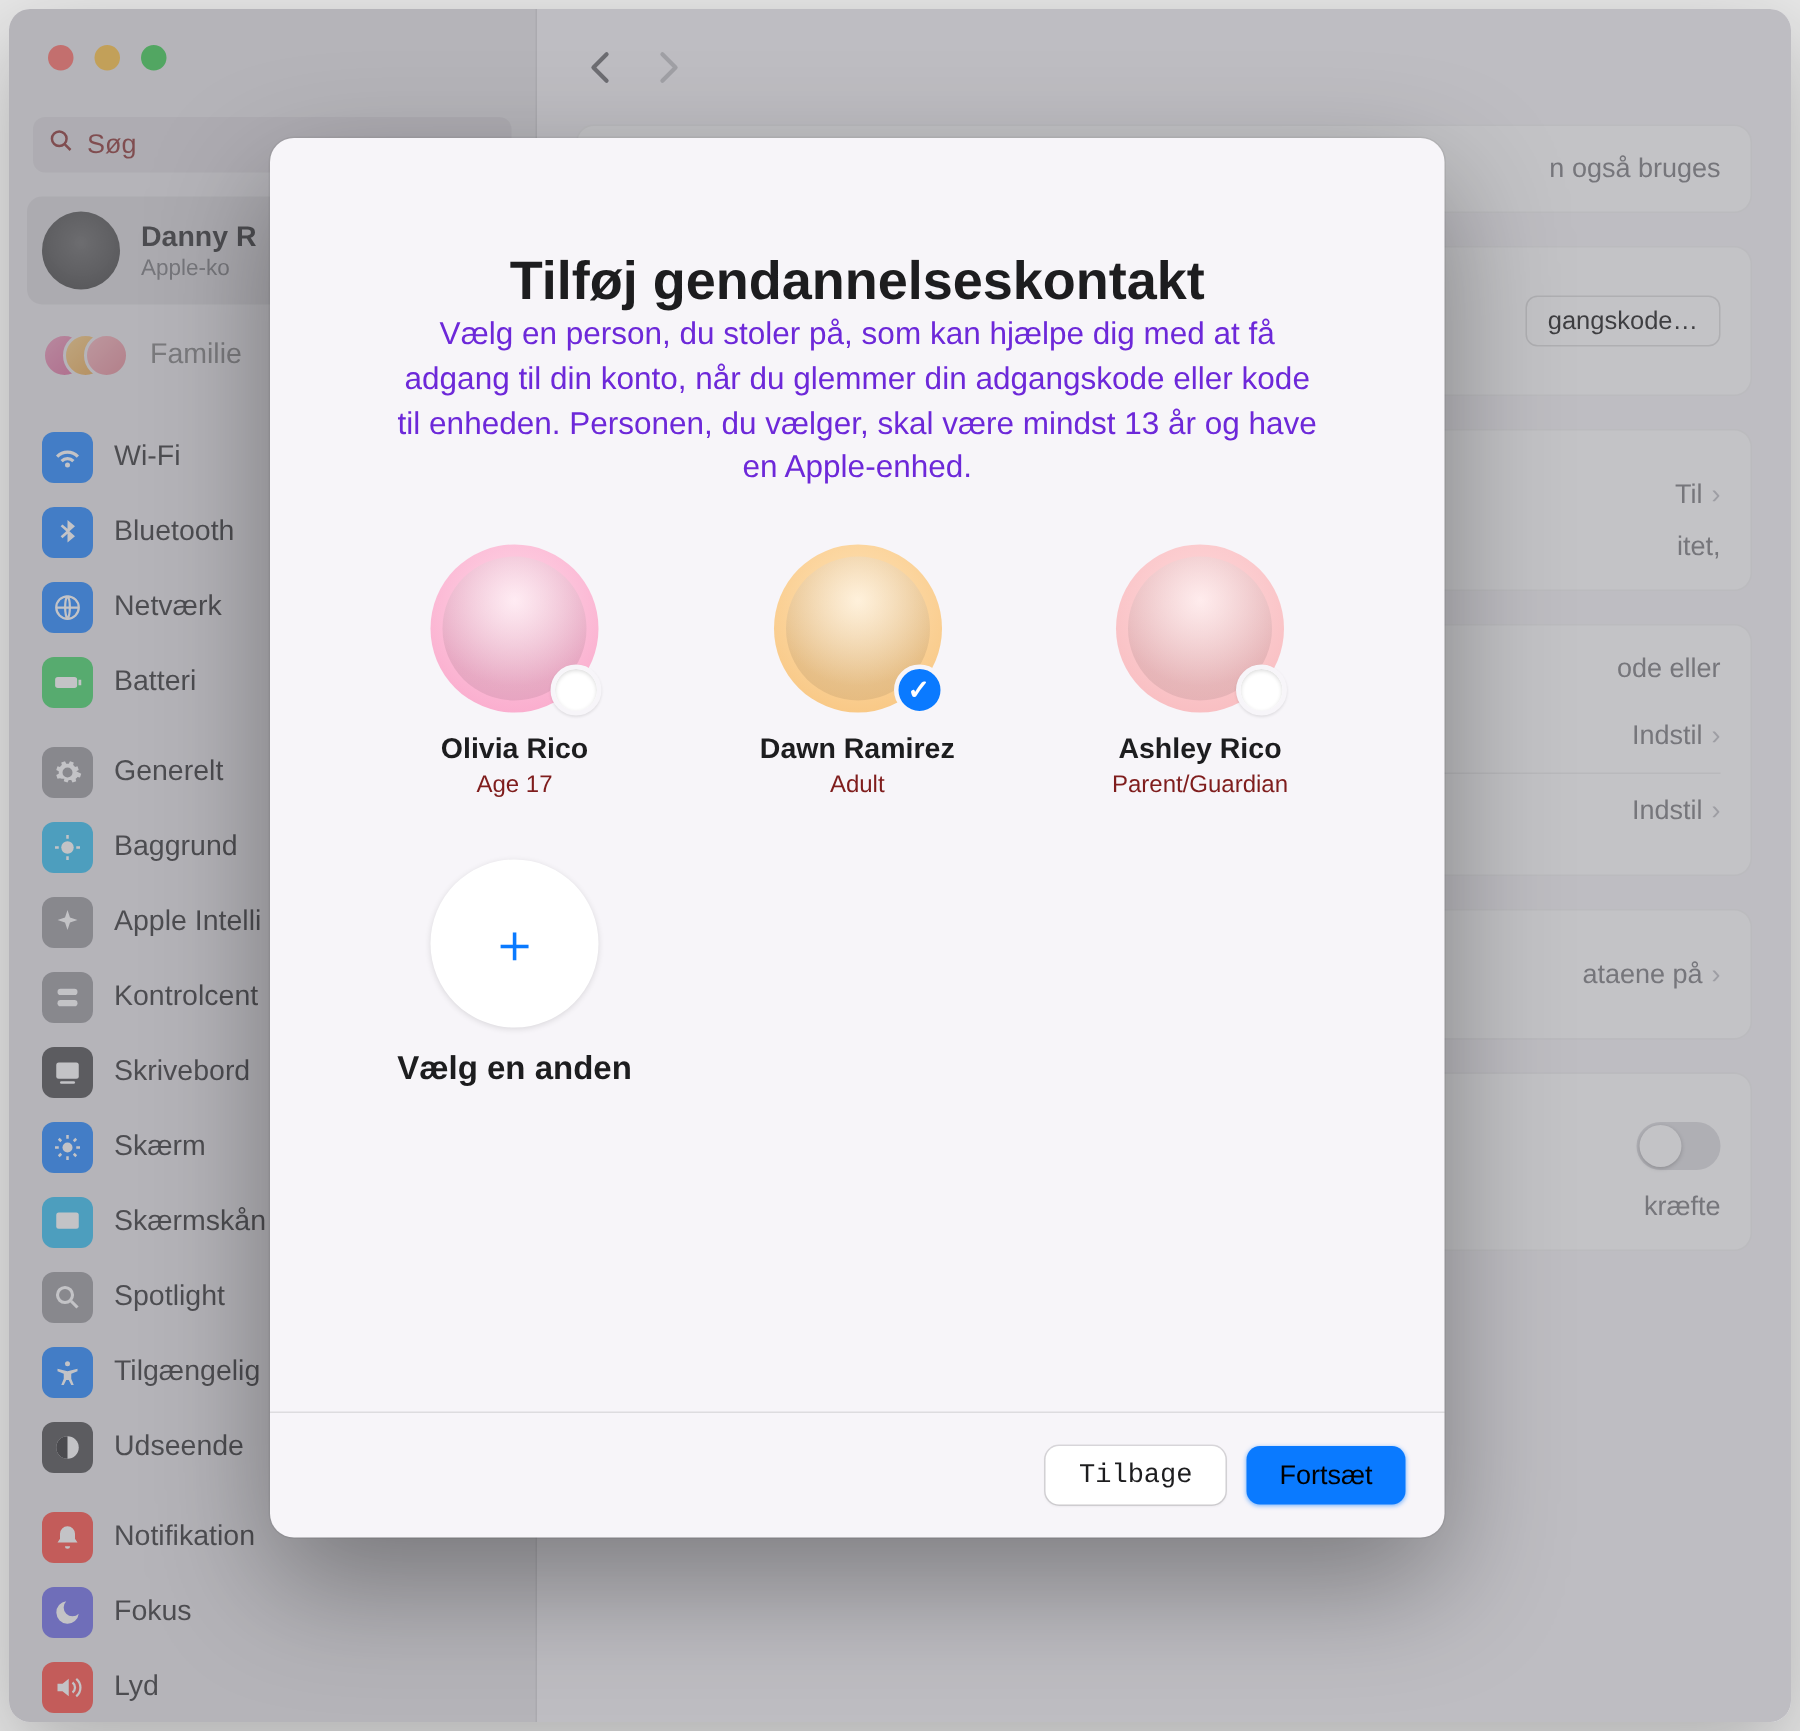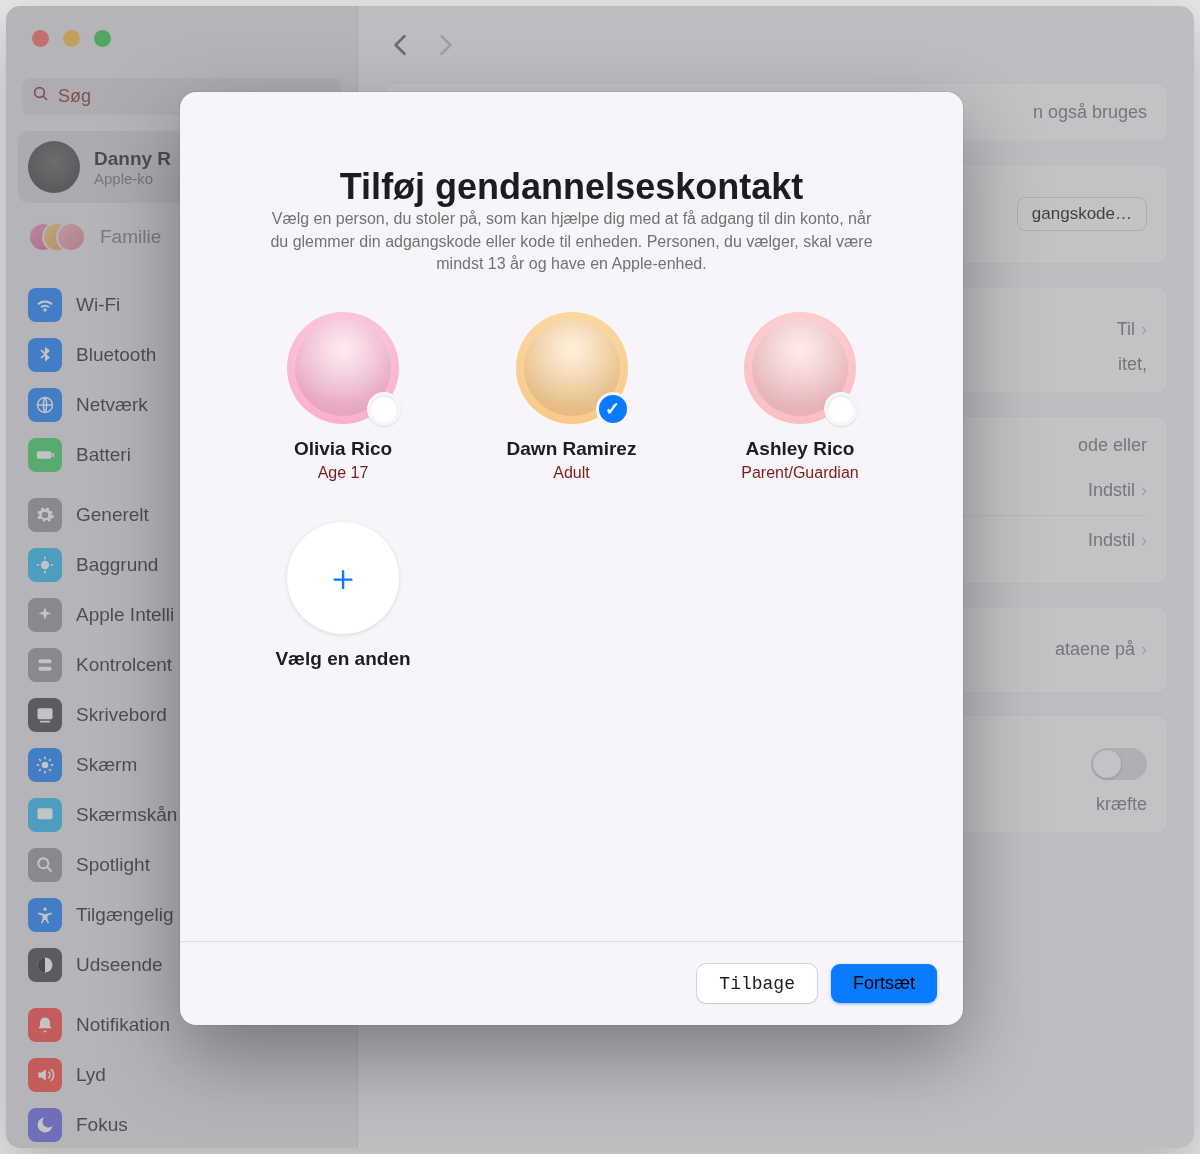--- a/index.html
+++ b/index.html
@@ -162,21 +162,21 @@
       display: flex; flex-direction: column;
     }
     .modal-body {
       flex: 1; padding: 74px 52px 20px;
       text-align: center;
     }
     .modal-title {
       font-size: 36px; font-weight: 700; color: #1d1d1f;
     }
     .modal-desc {
-      font-size: 16px; color: #737373;
+      font-size: 21px; color: #6d28d9;
       line-height: 1.42;
       max-width: 620px; margin: 0 auto 36px;
     }
     .contacts {
       display: flex; justify-content: space-between;
       padding: 0 6px;
       margin-bottom: 40px;
     }
     .contact {
       width: 210px;
@@ -215,21 +215,21 @@
       cursor: pointer;
     }
     .plus-circle {
       width: 112px; height: 112px; border-radius: 50%;
       background: #fff;
       box-shadow: 0 1px 4px rgba(0,0,0,0.12);
       display:flex;align-items:center;justify-content:center;
       color:#0a7aff; font-size: 36px; font-weight: 300;
       margin-bottom: 14px;
     }
-    .other-label { font-size: 19px; font-weight: 600; color:#1d1d1f;}
+    .other-label { font-size: 22px; font-weight: 600; color:#1d1d1f;}
 
     .modal-footer {
       border-top: 1px solid rgba(0,0,0,0.1);
       padding: 22px 26px;
       display: flex; justify-content: flex-end; gap: 14px;
     }
     .btn {
       border-radius: 9px; padding: 9px 22px;
       font-size: 18px; font-weight: 500;
       cursor: pointer; border: none;
@@ -423,35 +423,35 @@
     <nav class="nav-list" id="nav3">
         <div class="nav-item">
           <div class="nav-icon ic-red">
             <svg viewBox="0 0 24 24" width="20" height="20" fill="white">
               <path d="M12 3a6 6 0 00-6 6v4l-2 3h16l-2-3V9a6 6 0 00-6-6zm-2 16a2 2 0 004 0z"></path>
             </svg>
           </div>
           <span>Notifikation</span>
         </div>
         <div class="nav-item">
+          <div class="nav-icon ic-purple">
+            <svg viewBox="0 0 24 24" width="20" height="20" fill="white">
+              <path d="M21 13A9 9 0 1111 3a7 7 0 0010 10z"></path>
+            </svg>
+          </div>
+          <span>Fokus</span>
+        </div>
+        <div class="nav-item">
           <div class="nav-icon ic-red">
             <svg viewBox="0 0 24 24" width="20" height="20" fill="white">
               <path d="M4 9v6h4l5 4V5L8 9z"></path>
               <path d="M16 8a5 5 0 010 8M19 5a9 9 0 010 14" stroke="white" stroke-width="1.8" fill="none"></path>
             </svg>
           </div>
           <span>Lyd</span>
-        </div>
-        <div class="nav-item">
-          <div class="nav-icon ic-purple">
-            <svg viewBox="0 0 24 24" width="20" height="20" fill="white">
-              <path d="M21 13A9 9 0 1111 3a7 7 0 0010 10z"></path>
-            </svg>
-          </div>
-          <span>Fokus</span>
         </div>
       </nav>
   </aside>
 
   <main class="main">
     <div class="titlebar">
       <span class="nav-arrow active">
         <svg width="16" height="22" viewBox="0 0 12 20" fill="none" stroke="currentColor" stroke-width="2.5" stroke-linecap="round" stroke-linejoin="round">
             <polyline points="10,2 2,10 10,18"></polyline>
           </svg>

